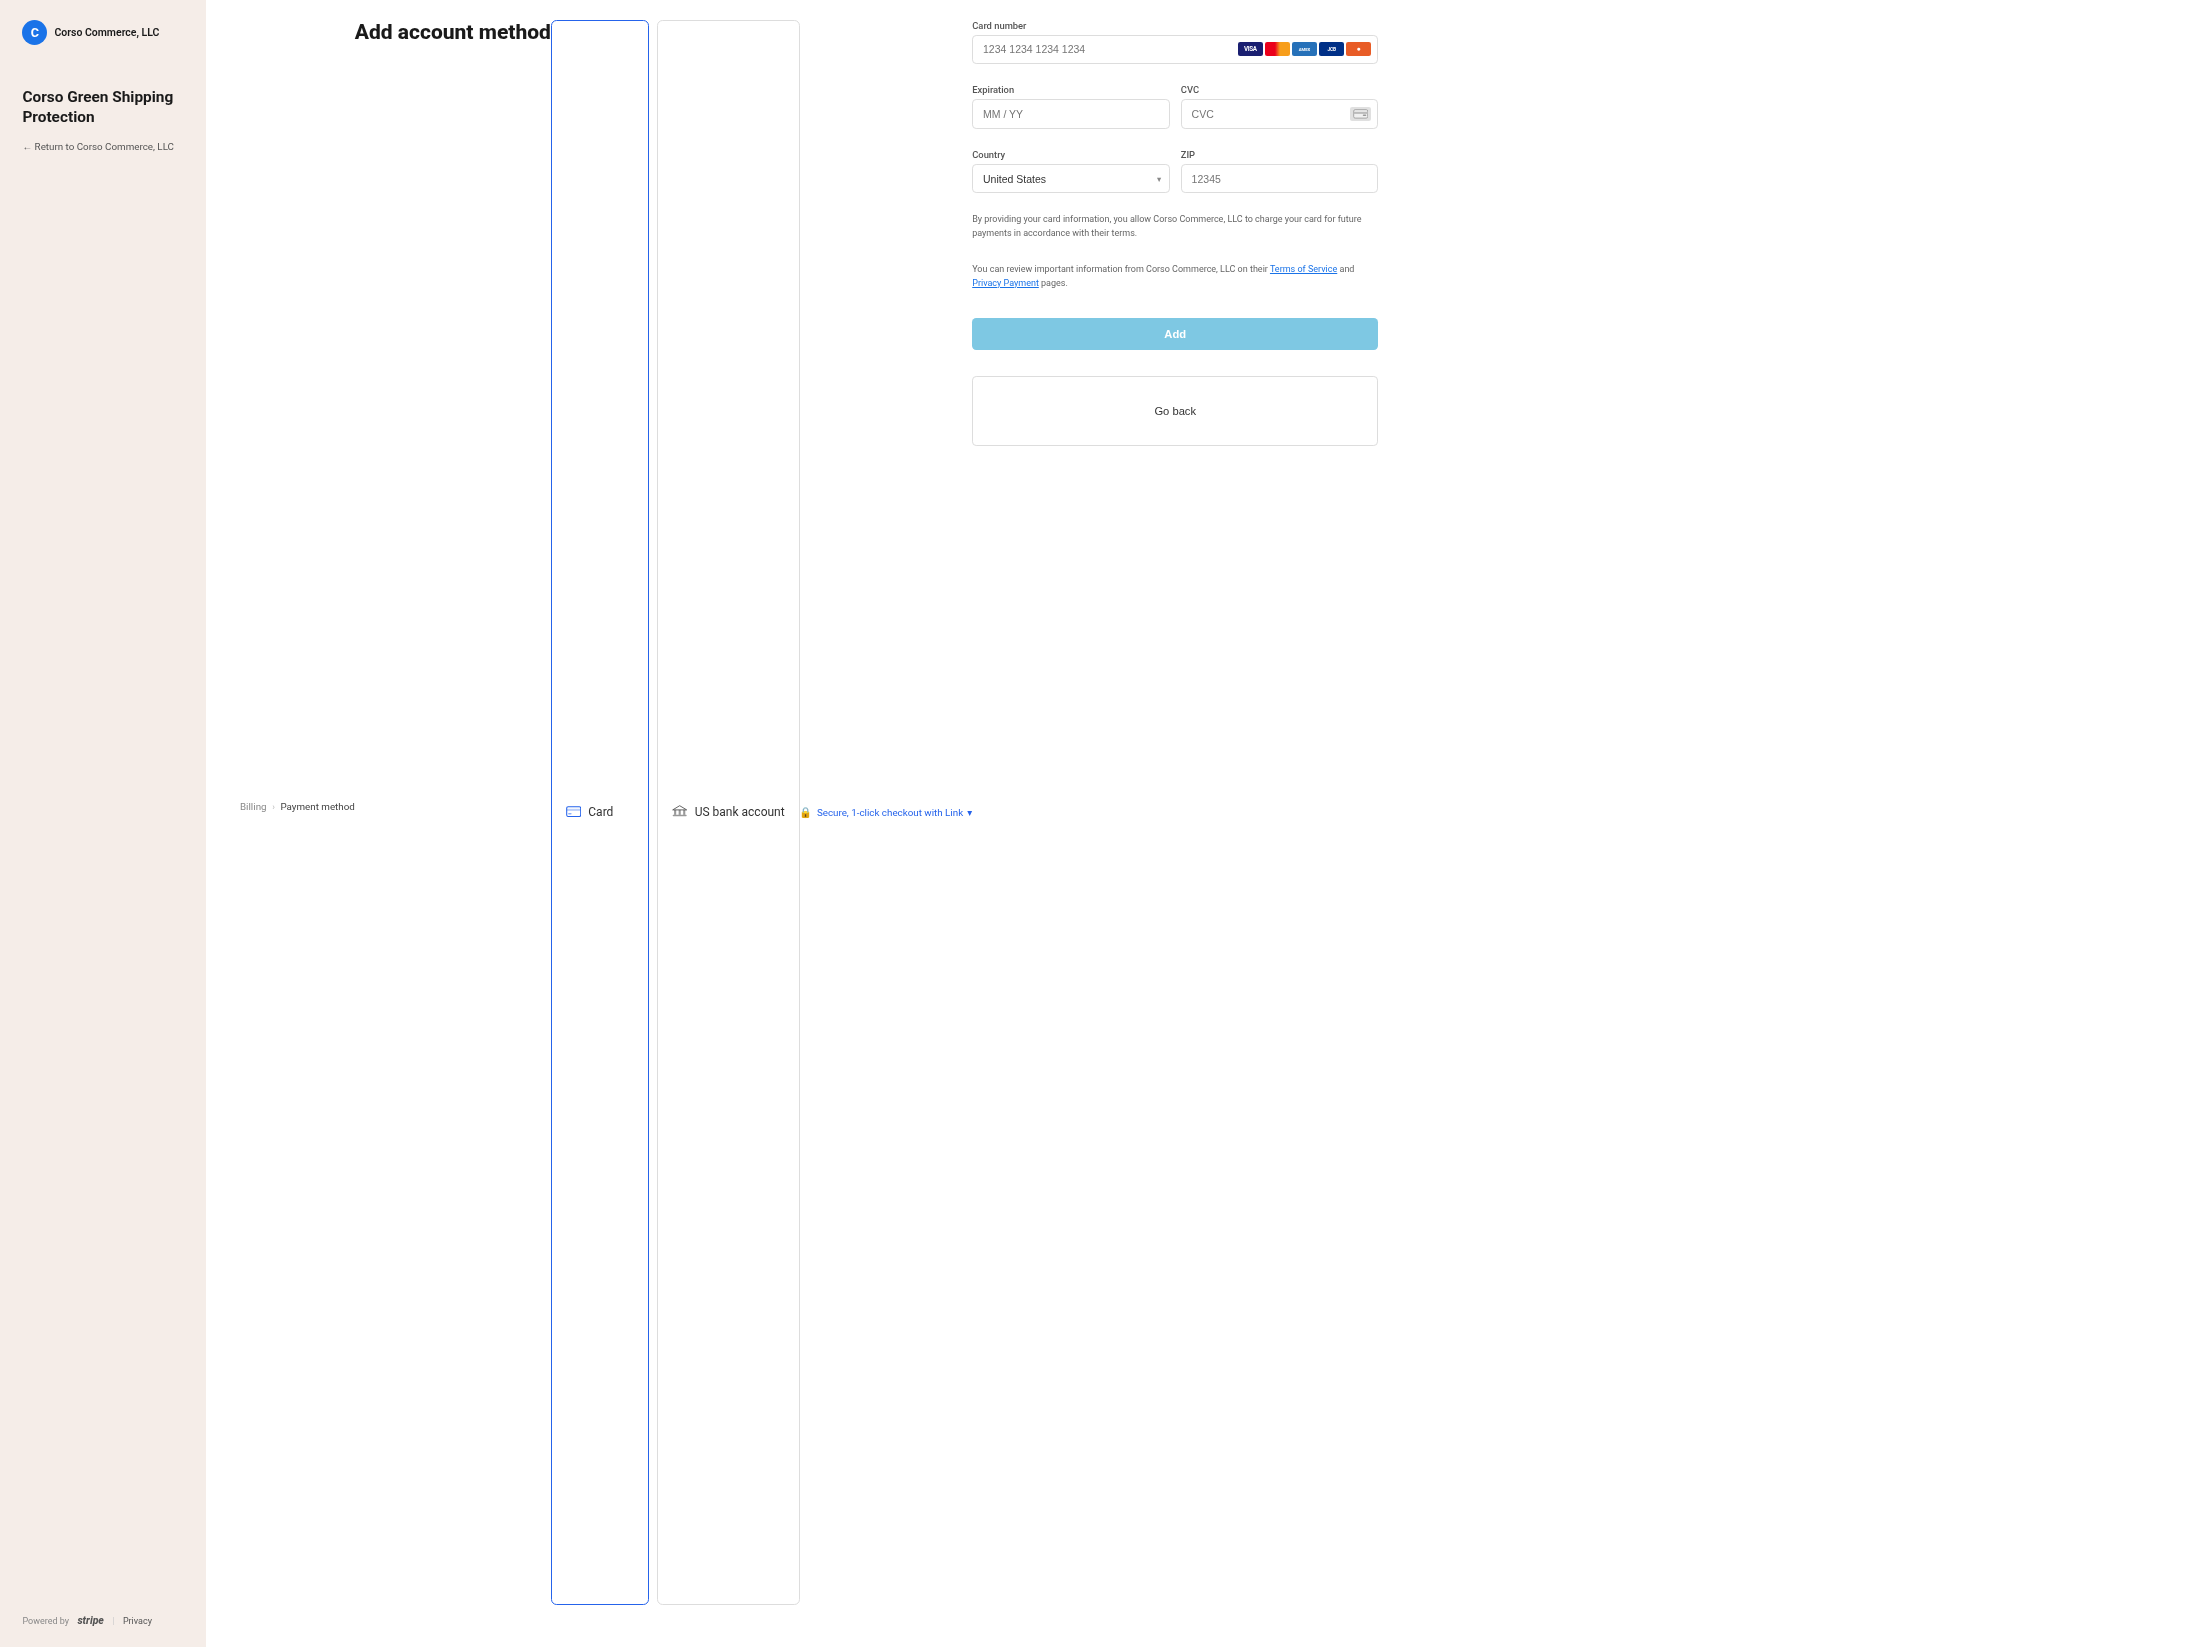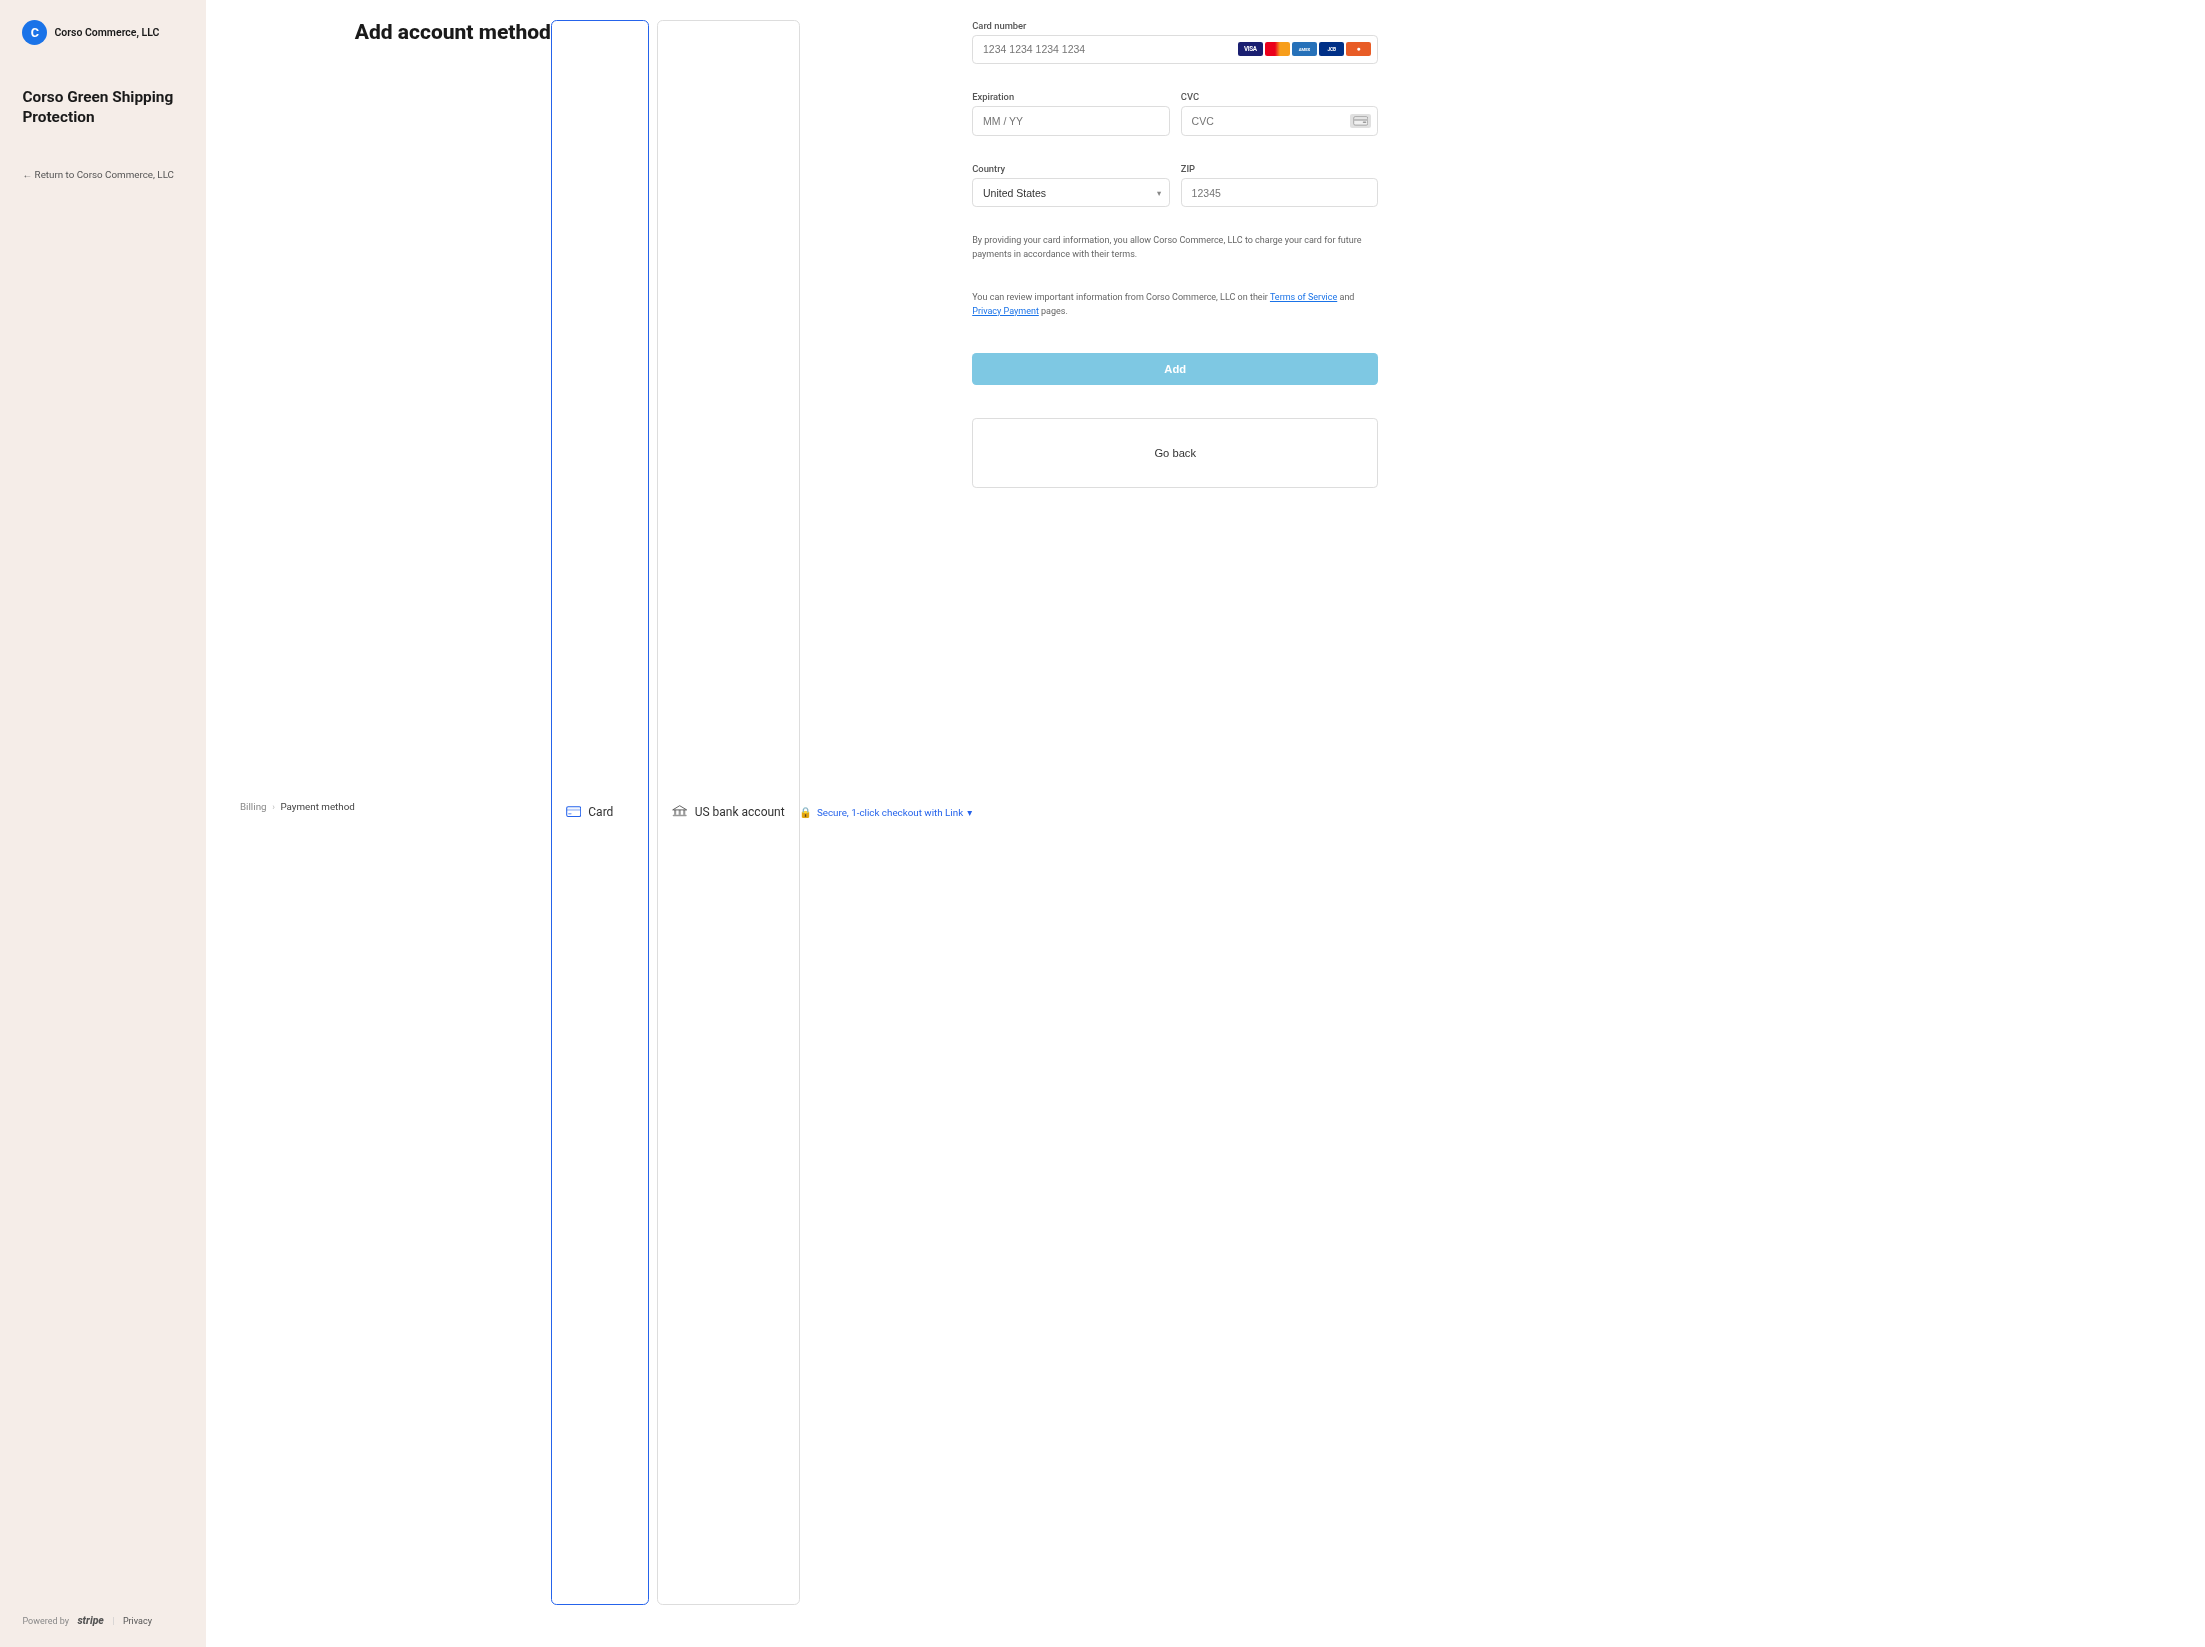--- a/index.html
+++ b/index.html
@@ -52,21 +52,20 @@
       margin-bottom: 14px;
     }
     .sidebar-back-link {
       display: flex;
       align-items: center;
       gap: 4.2px;
       font-size: 9.8px;
       color: #555;
       cursor: pointer;
       text-decoration: none;
-      margin-top: 28px;
     }
     .sidebar-footer {
       margin-top: auto;
       display: flex;
       align-items: center;
       gap: 8.4px;
       font-size: 9px;
       color: #888;
     }
     .stripe-logo {
@@ -165,21 +164,21 @@
     }
     .lock-icon {
       color: #22c55e;
       font-size: 10.5px;
     }
 
     
     .form-section {
       display: flex;
       flex-direction: column;
-      gap: 27px;
+      gap: 20px;
       max-width: 406px;
     }
     .form-group {
       display: flex;
       flex-direction: column;
       gap: 4.2px;
     }
     .form-label {
       font-size: 9.4px;
       color: #555;

